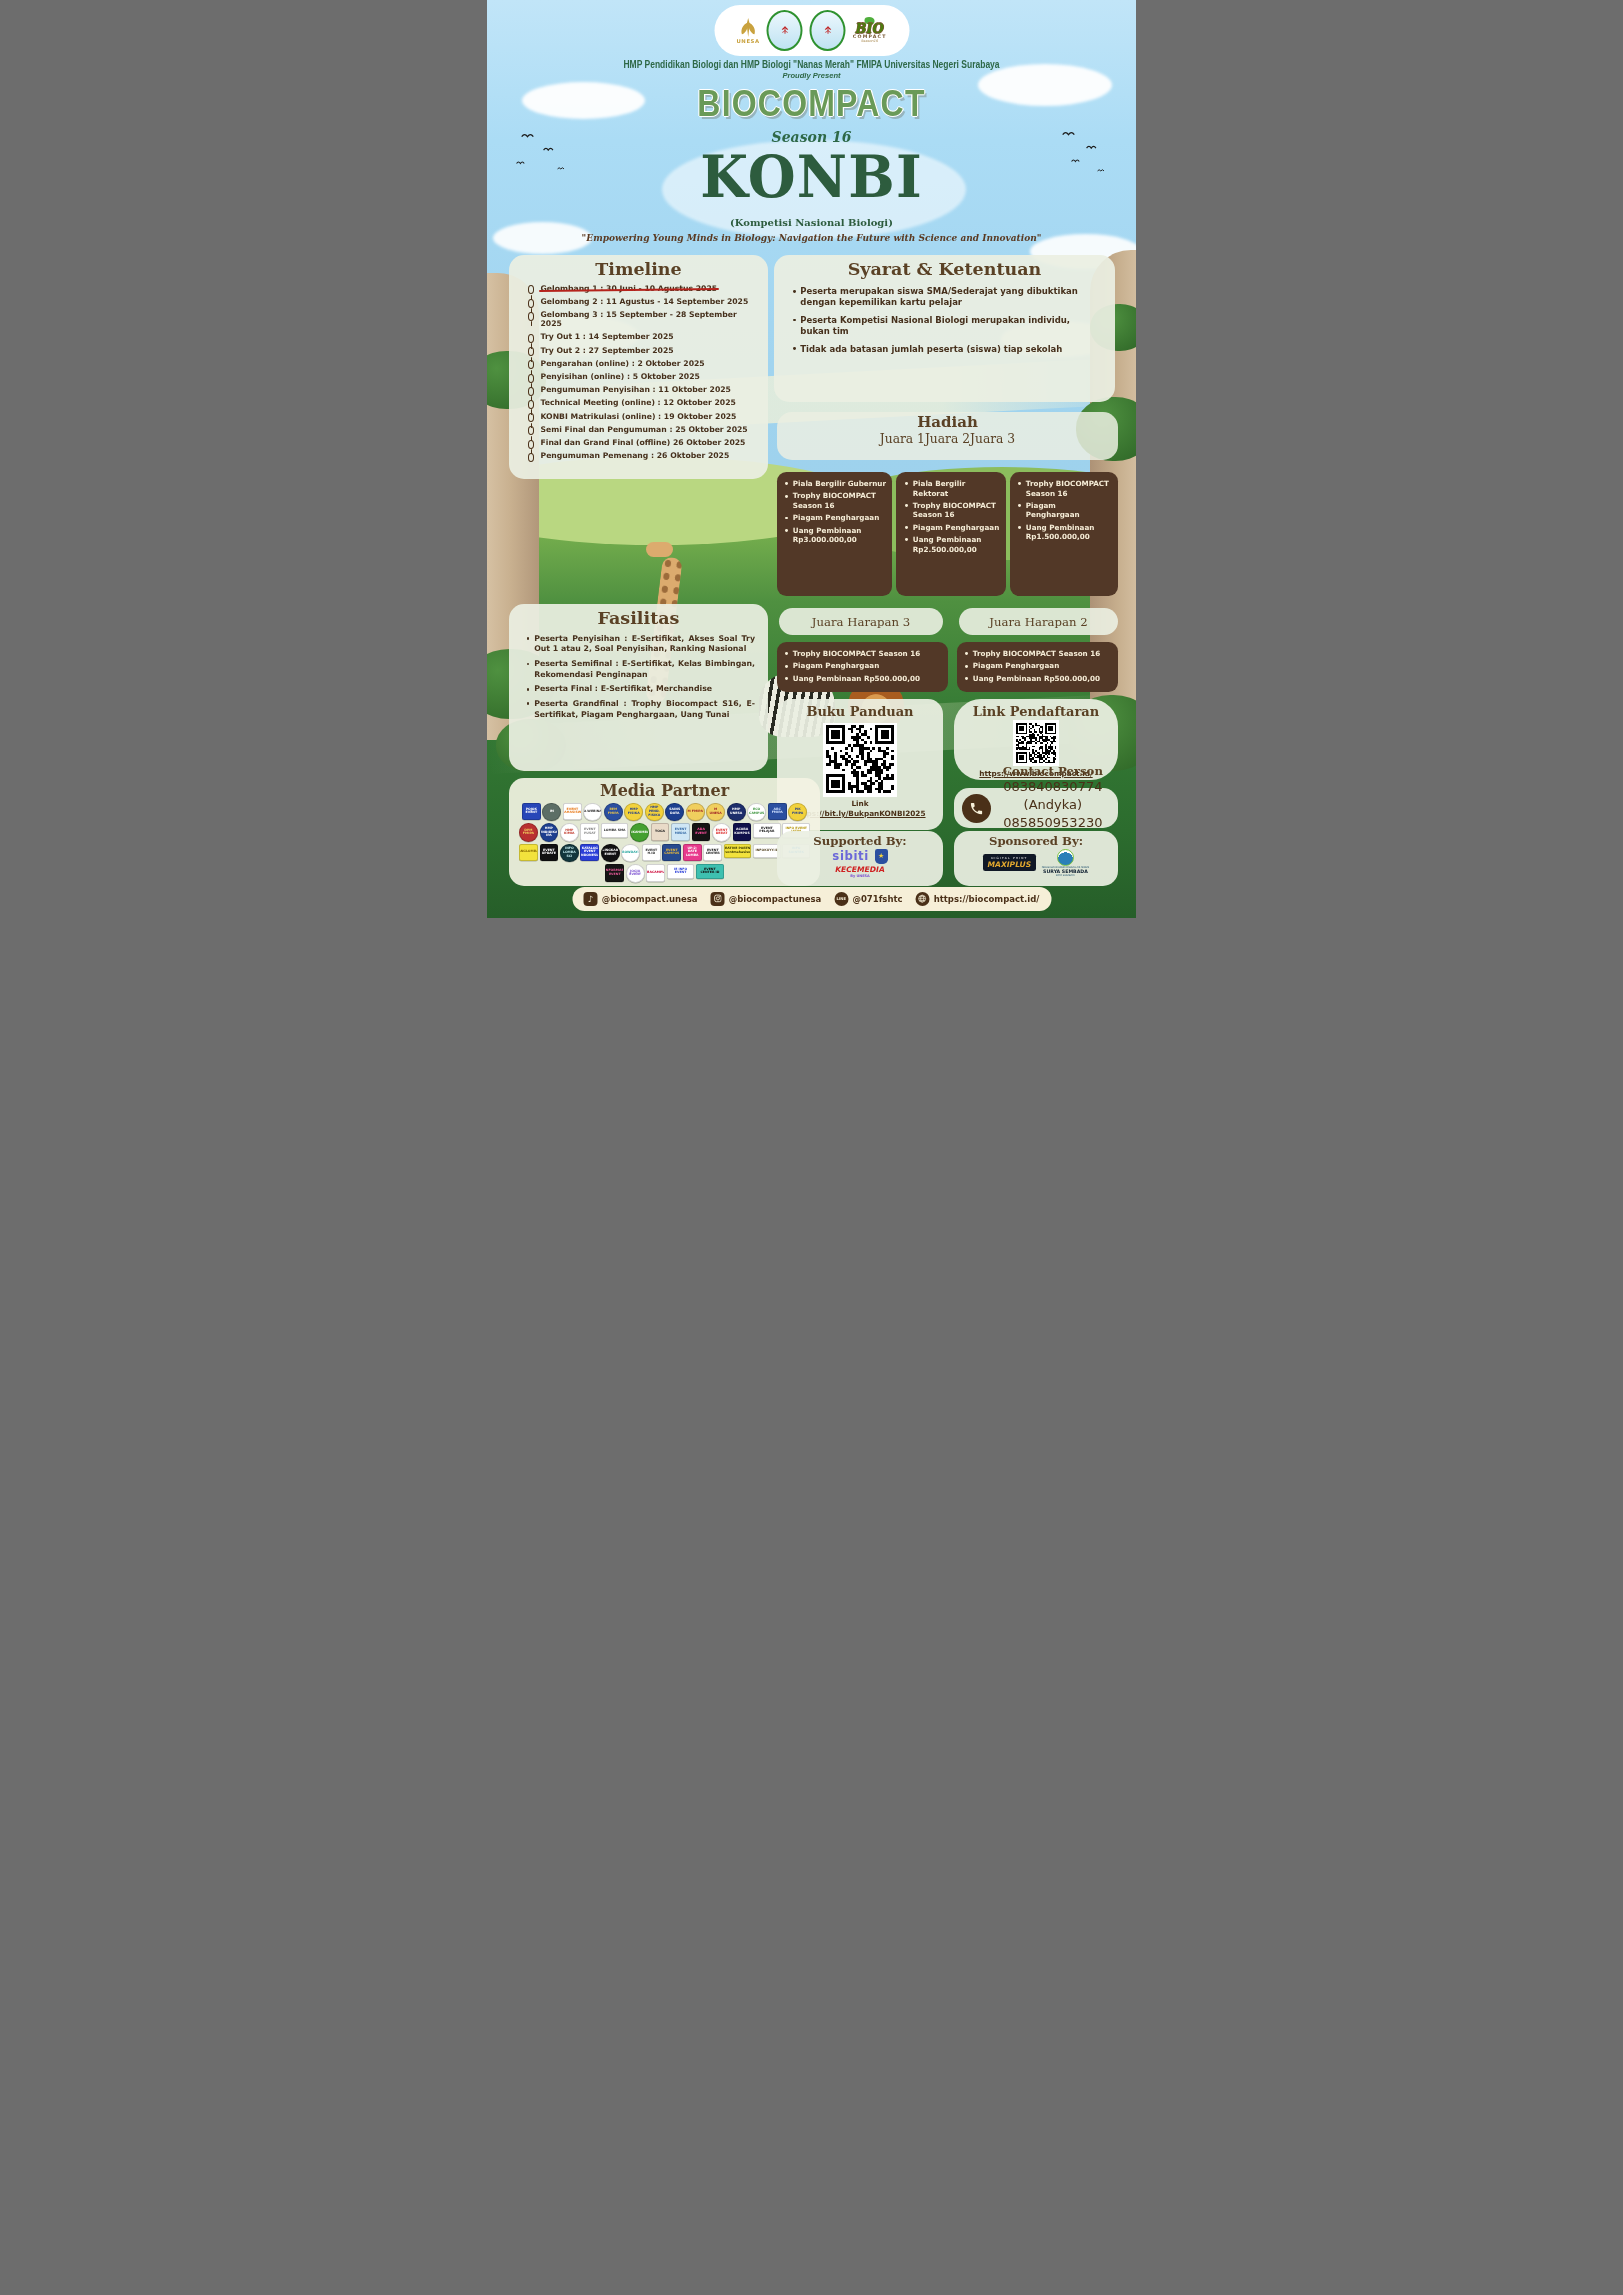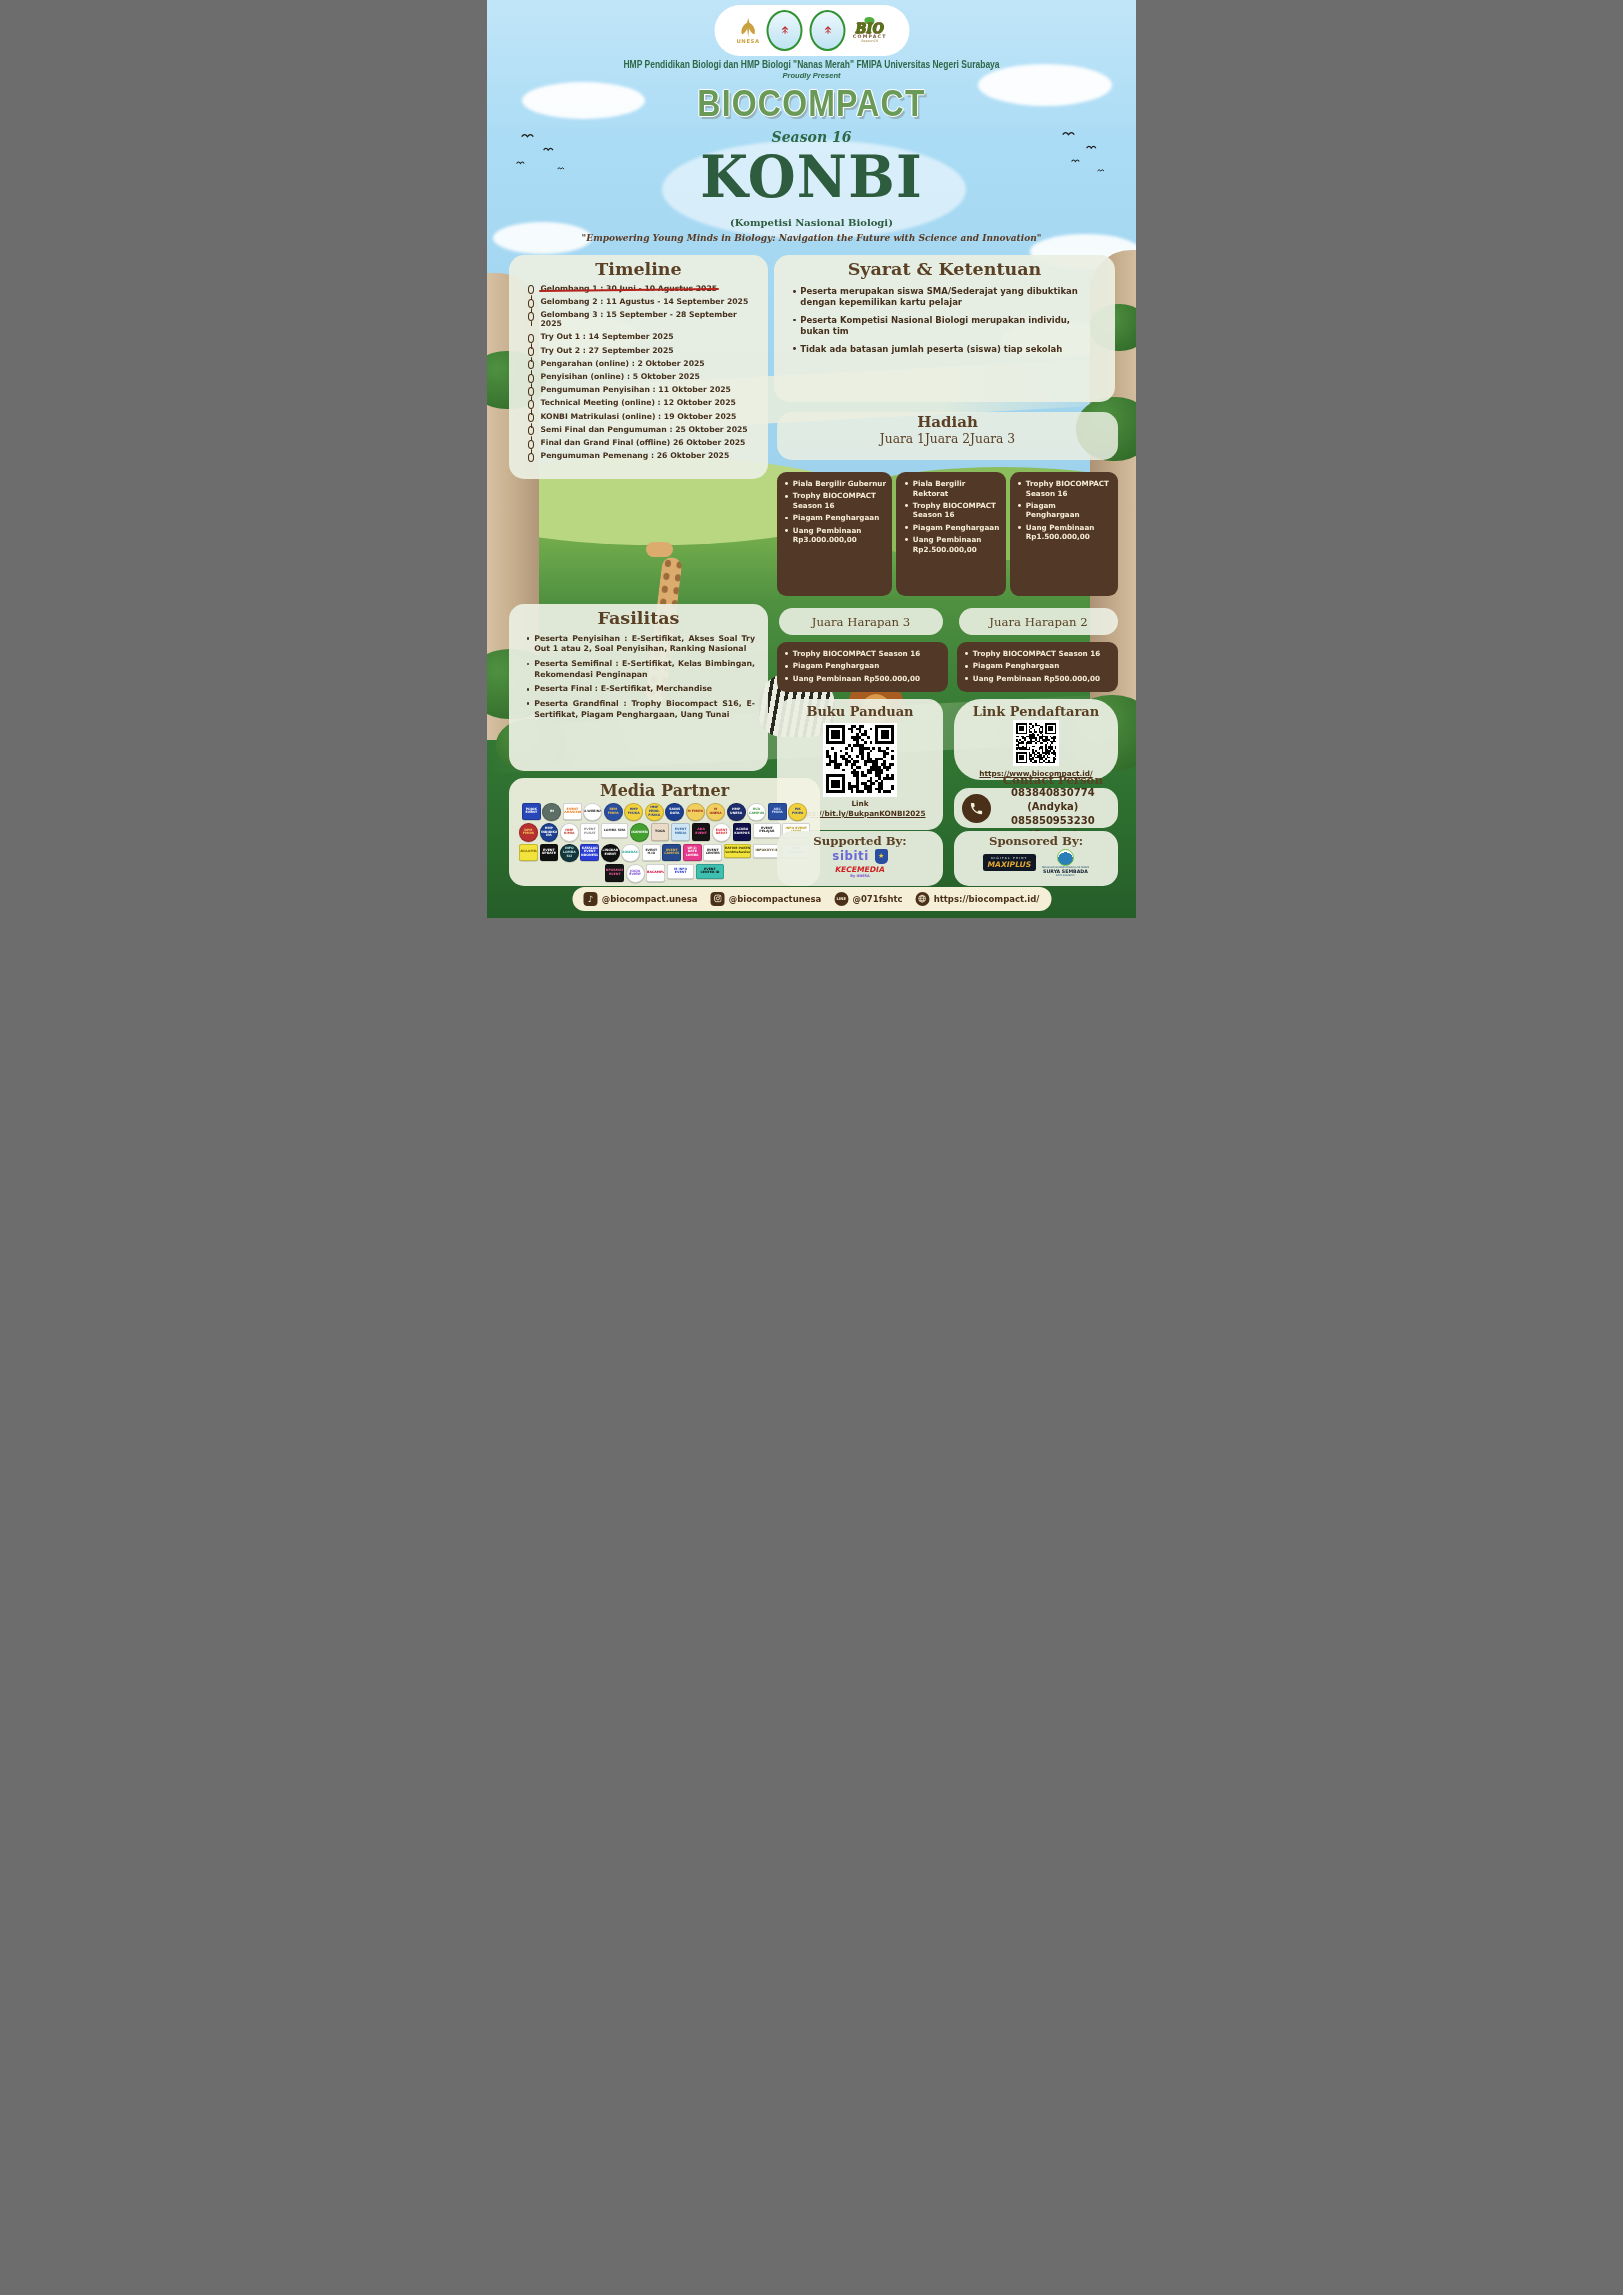--- a/index.html
+++ b/index.html
@@ -114,21 +114,21 @@
   .qr.big{width:74px;height:74px;}
   .qr.small{width:46px;height:46px;margin-top:1.2px;}
   .linkline{text-align:center;color:#4a3018;font-weight:700;font-size:7.3px;line-height:1.35;}
   .linkline .url{text-decoration:underline;}
   
   .p-contact{left:467px;top:788px;width:164px;height:40px;display:flex;align-items:center;gap:4.7px;padding:0 8px;}
   .phone-circle{flex:0 0 29px;width:29px;height:29px;border-radius:50%;background:#4a3018;
     display:flex;align-items:center;justify-content:center;}
   .contact-txt{flex:1;text-align:center;}
   .contact-txt h2{font-size:11.7px;margin:0;}
-  .contact-txt .num{font-weight:700;font-size:10px;color:#4a3018;line-height:1.4;}
+  .contact-txt .num{font-weight:400;font-size:13px;color:#4a3018;line-height:1.4;}
   
   .p-media{left:22px;top:778px;width:311px;height:108px;background:rgba(243,243,227,.92);}
   .p-media h2{font-size:16px;margin-top:3.5px;}
   .chips{display:flex;flex-wrap:wrap;gap:1.8px;justify-content:center;padding:2.3px 5.8px 0;}
   .chip{display:inline-flex;align-items:center;justify-content:center;text-align:center;
     font-weight:700;font-size:3.2px;line-height:1.15;overflow:hidden;padding:0.6px;box-sizing:border-box;
     border:0.6px solid rgba(0,0,0,.18);box-shadow:0 0.6px 0.6px rgba(0,0,0,.25);}
   .chip.sq{width:18.7px;height:17.5px;border-radius:2.3px;}
   .chip.circle{width:18.7px;height:18.7px;border-radius:50%;}
   .chip.wide{width:27.5px;height:14.6px;border-radius:1.8px;}

